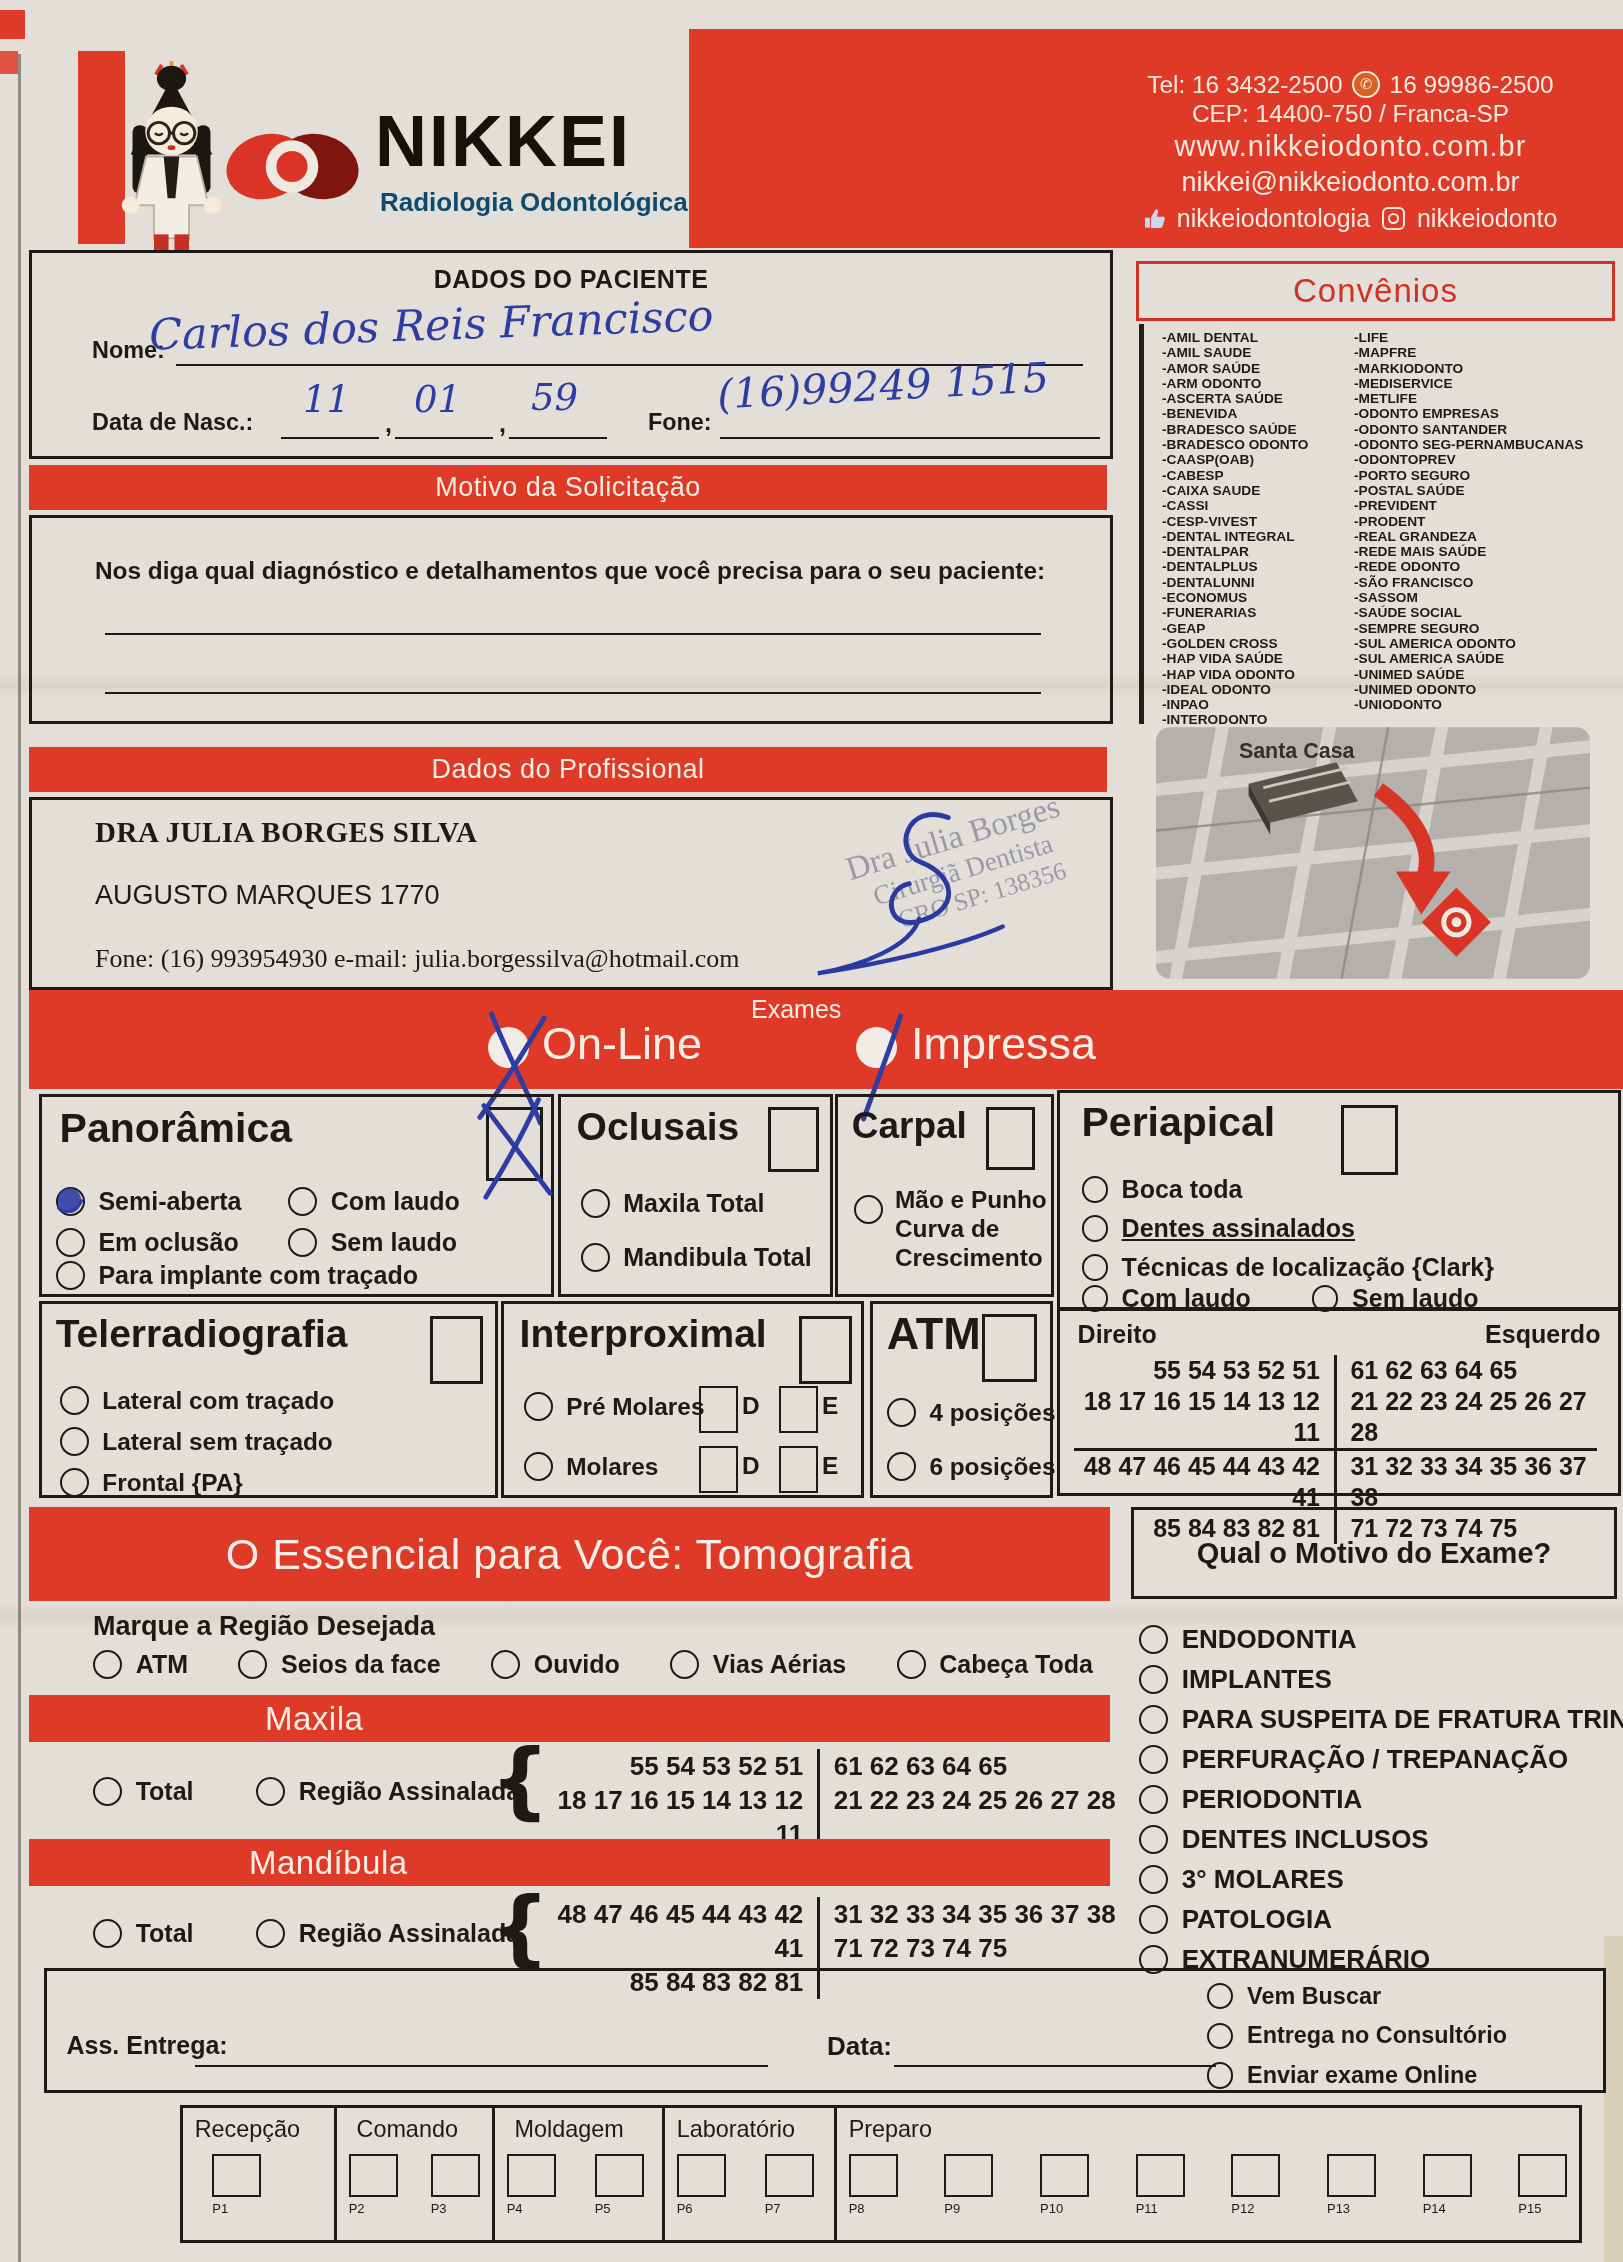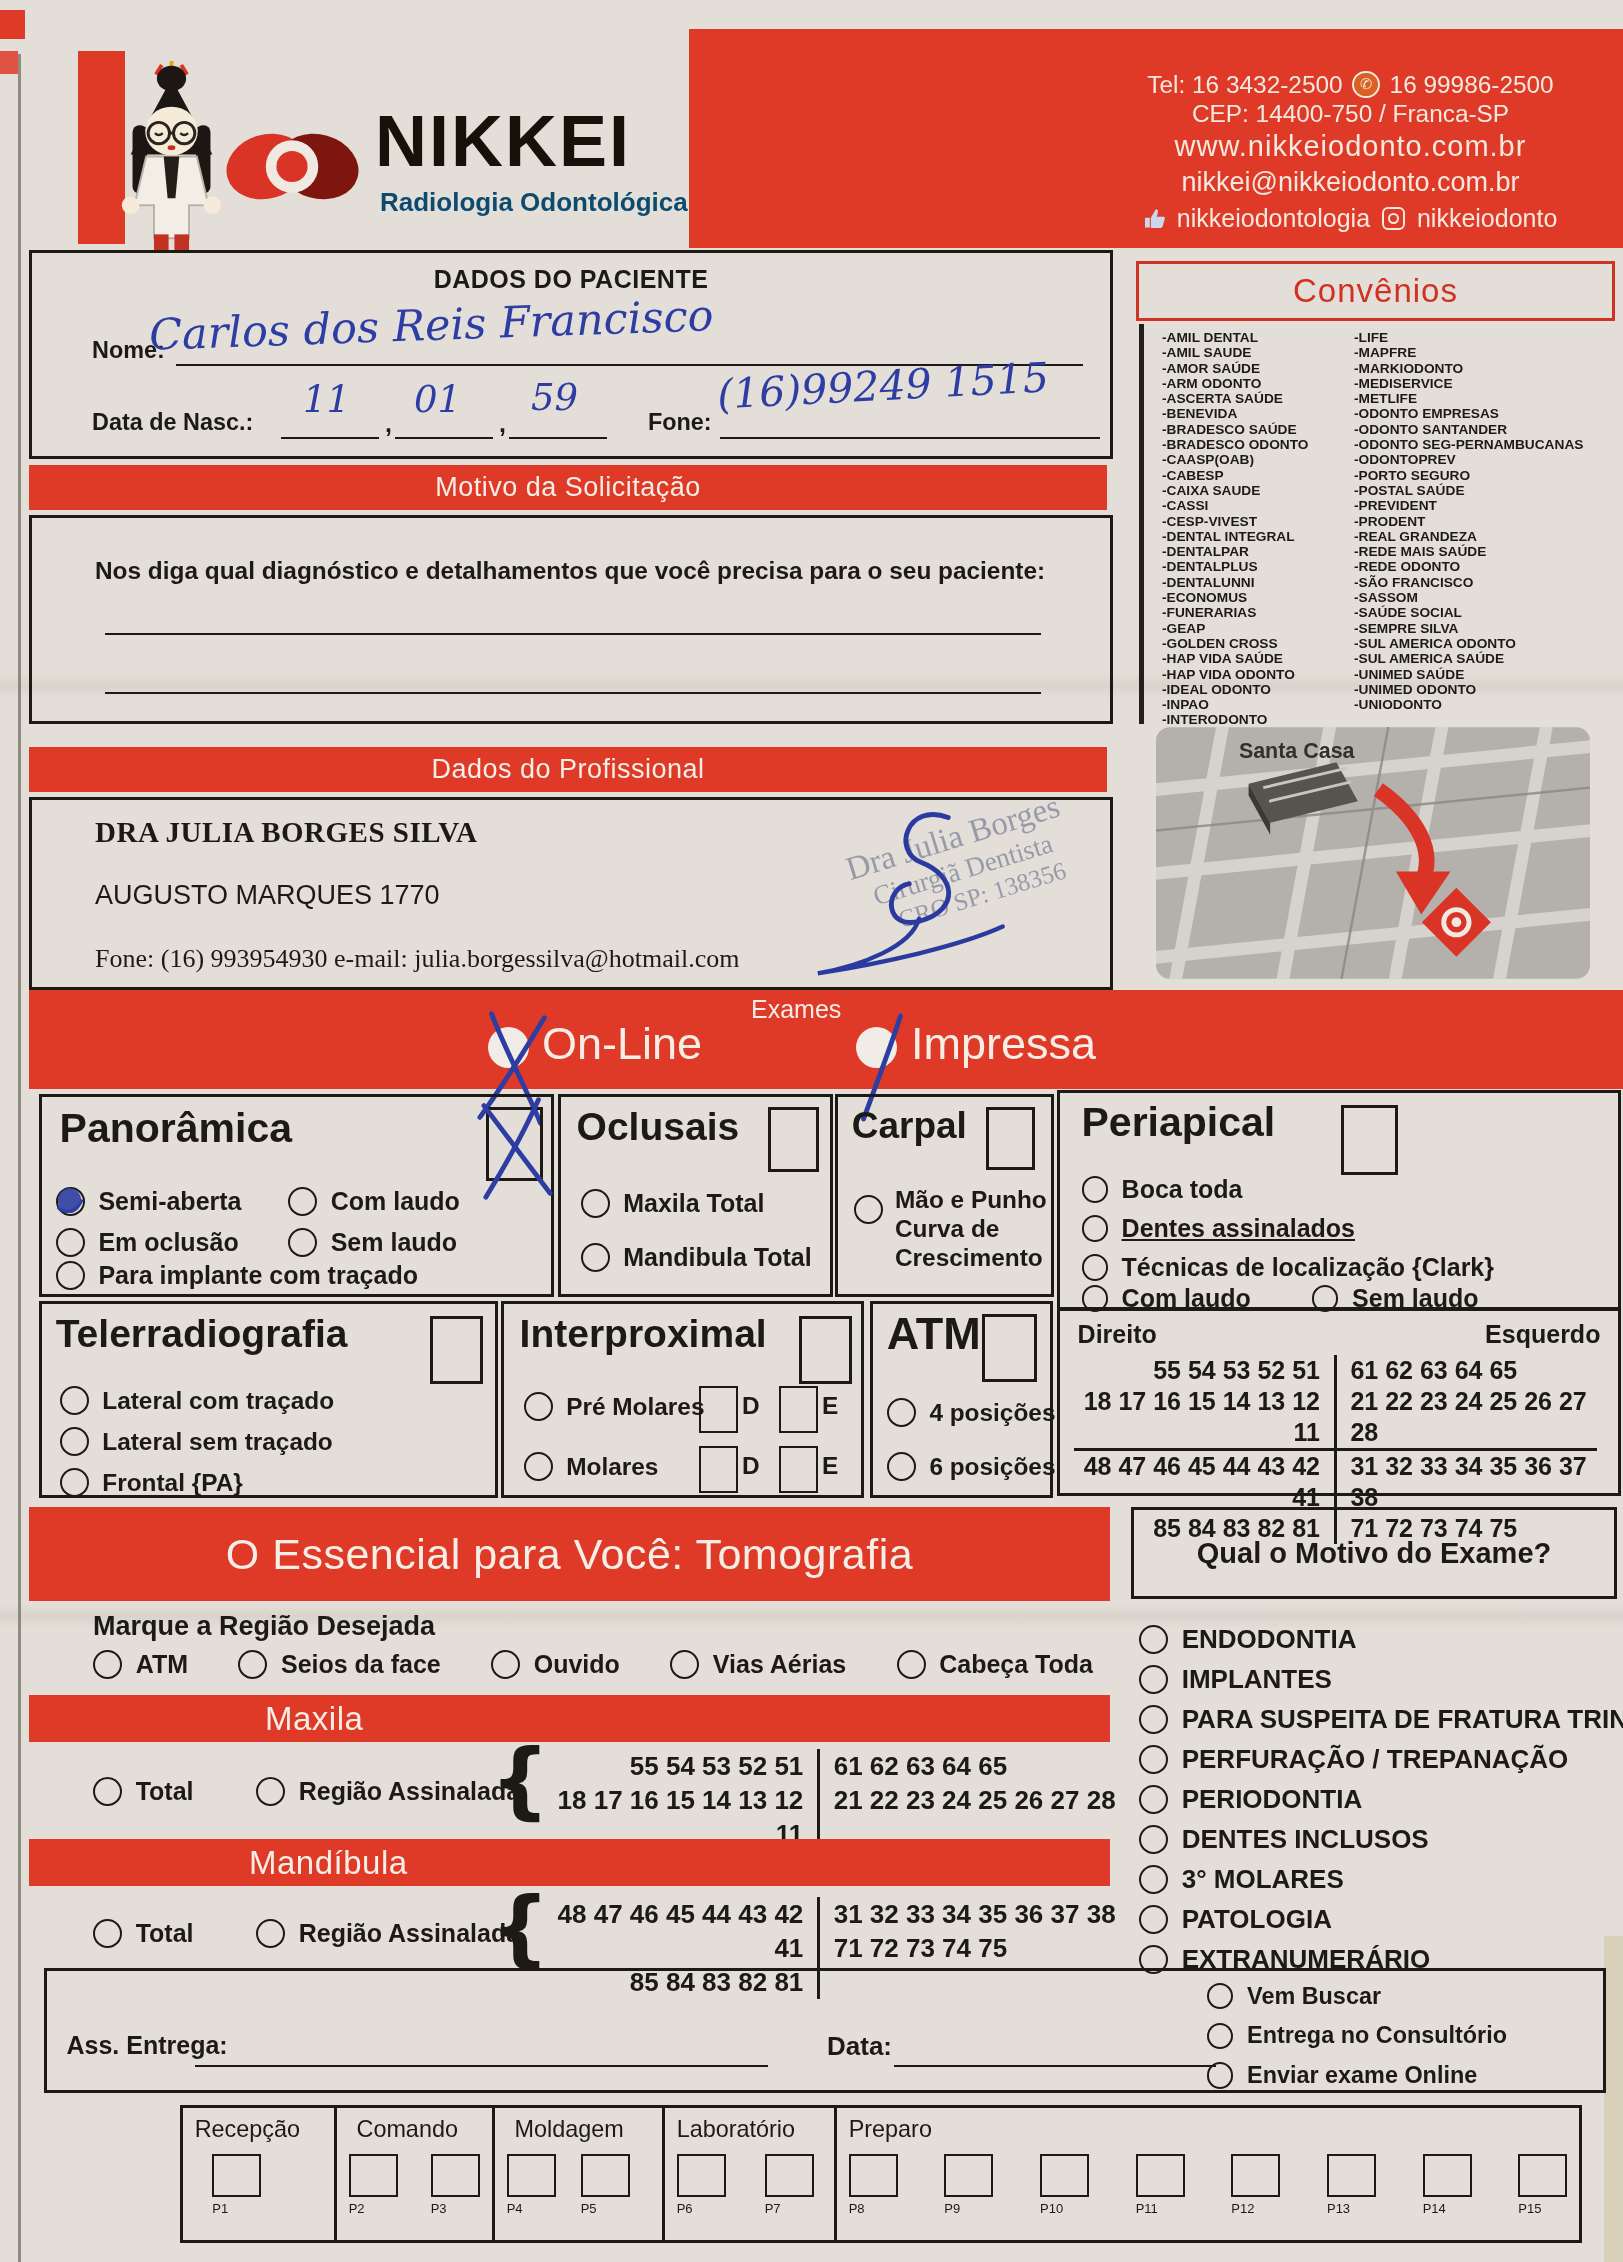--- a/index.html
+++ b/index.html
@@ -186,21 +186,21 @@
       <div class="conv-item">-PORTO SEGURO</div>
       <div class="conv-item">-POSTAL SAÚDE</div>
       <div class="conv-item">-PREVIDENT</div>
       <div class="conv-item">-PRODENT</div>
       <div class="conv-item">-REAL GRANDEZA</div>
       <div class="conv-item">-REDE MAIS SAÚDE</div>
       <div class="conv-item">-REDE ODONTO</div>
       <div class="conv-item">-SÃO FRANCISCO</div>
       <div class="conv-item">-SASSOM</div>
       <div class="conv-item">-SAÚDE SOCIAL</div>
-      <div class="conv-item">-SEMPRE SILVA</div>
+      <div class="conv-item">-SEMPRE SEGURO</div>
       <div class="conv-item">-SUL AMERICA ODONTO</div>
       <div class="conv-item">-SUL AMERICA SAÚDE</div>
       <div class="conv-item">-UNIMED SAÚDE</div>
       <div class="conv-item">-UNIMED ODONTO</div>
       <div class="conv-item">-UNIODONTO</div>
     </div>
 
   <div class="band" style="left:29px;top:465px;width:1078px;height:45px;">
     <span style="font-size:27px;">Motivo da Solicitação</span>
   </div>
@@ -590,21 +590,21 @@
           <div class="plabel">P2</div>
           </div>
           <div class="punit">
             <div class="psq"></div>
           <div class="plabel">P3</div>
           </div>
         </div>
     </div>
     <div class="fcell" style="width:170px;border-right:3.9px solid var(--ink);">
       <div style="font-size:23.4px;margin-left:7.8px;">Moldagem</div>
-      <div style="display:flex;gap:25px;margin-top:11.7px;">
+      <div style="display:flex;gap:39px;margin-top:11.7px;">
           <div class="punit">
             <div class="psq"></div>
           <div class="plabel">P4</div>
           </div>
           <div class="punit">
             <div class="psq"></div>
           <div class="plabel">P5</div>
           </div>
         </div>
     </div>

